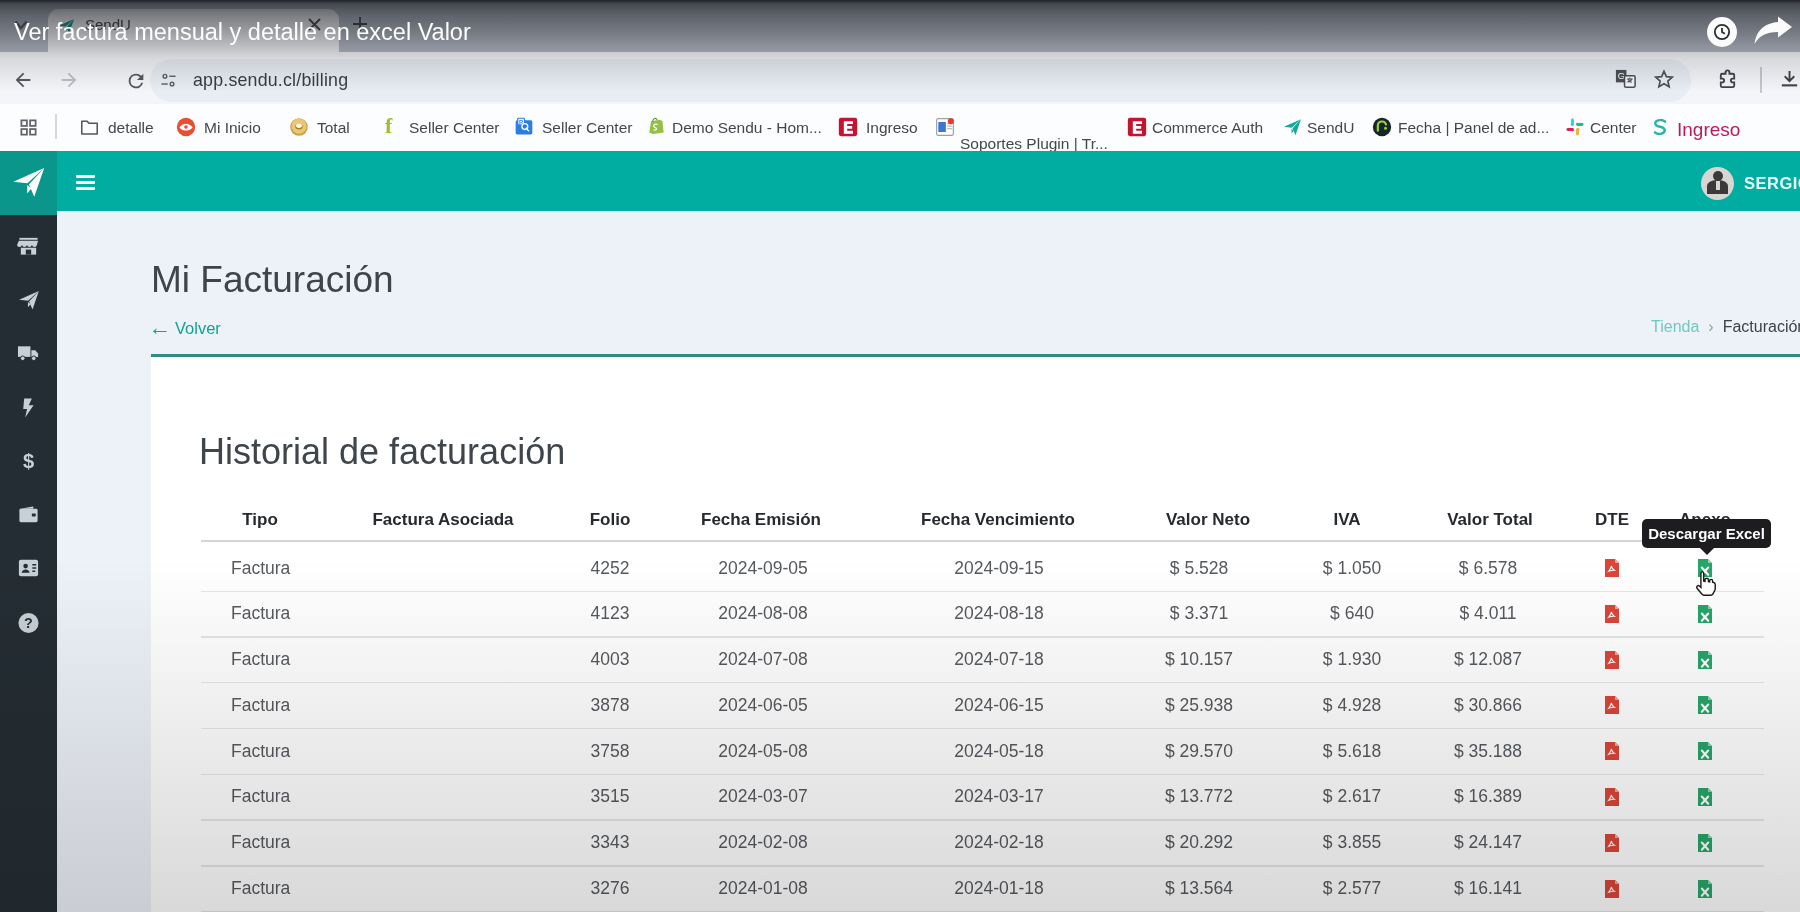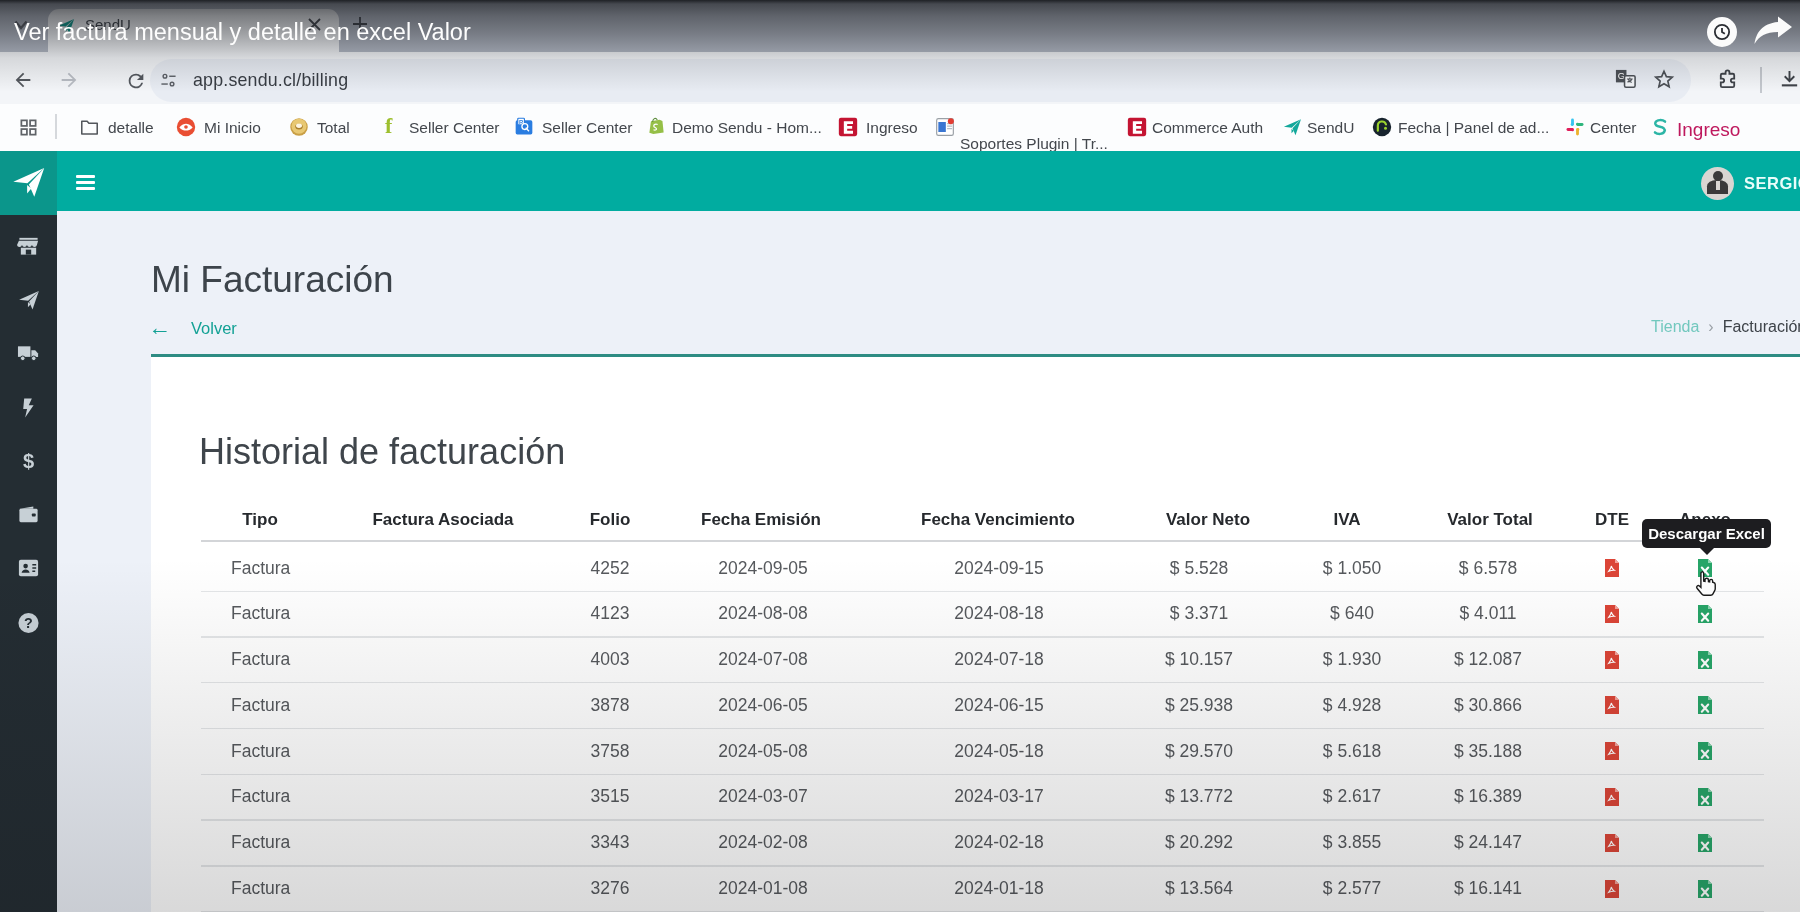--- a/index.html
+++ b/index.html
@@ -207,21 +207,21 @@
     <path d="M16 8.5h4M16 12h4M16 15.5h3" stroke="#242d33" stroke-width="1.6"></path>
   </svg>
 <svg class="a" style="left:17px;top:611px;" width="23" height="24" viewBox="0 0 24 24">
     <circle cx="12" cy="12" r="10.5" fill="#c7d0d6"></circle>
     <text x="12" y="17.5" font-size="15" font-weight="bold" fill="#242d33" text-anchor="middle" font-family="Liberation Sans">?</text>
   </svg>
 
 <div class="a" style="left:57px;top:211px;width:1743px;height:701px;background:#edf1f8;"></div>
 
 <div class="a" style="left:151px;top:259px;font-size:37px;color:#3d444b;">Mi Facturación</div>
-<div class="a" style="left:148px;top:314px;font-size:18px;color:#13a195;"><span style="font-size:23px;font-weight:bold;">←</span><span style="margin-left:20px;font-size:16.5px;vertical-align:1.5px;">Volver</span></div>
+<div class="a" style="left:148px;top:314px;font-size:18px;color:#13a195;"><span style="font-size:23px;font-weight:bold;">←</span><span style="margin-left:4px;font-size:16.5px;vertical-align:1.5px;">Volver</span></div>
 <div class="a" style="left:1651px;top:318px;font-size:16px;color:#72c8be;">Tienda<span style="color:#9aa0a6;margin:0 9px;">›</span><span style="color:#3d4248;">Facturación</span></div>
 
 <div class="a" style="left:151px;top:354px;width:1649px;height:558px;background:#ffffff;border-top:3px solid #2e8c83;"></div>
 <div class="a" style="left:199px;top:431px;font-size:36px;color:#3f454b;">Historial de facturación</div>
 
 <div class="a" style="left:260px;top:520px;transform:translate(-50%,-50%);font-size:17px;font-weight:bold;color:#26292d;white-space:nowrap;">Tipo</div>
 <div class="a" style="left:443px;top:520px;transform:translate(-50%,-50%);font-size:17px;font-weight:bold;color:#26292d;white-space:nowrap;">Factura Asociada</div>
 <div class="a" style="left:610px;top:520px;transform:translate(-50%,-50%);font-size:17px;font-weight:bold;color:#26292d;white-space:nowrap;">Folio</div>
 <div class="a" style="left:761px;top:520px;transform:translate(-50%,-50%);font-size:17px;font-weight:bold;color:#26292d;white-space:nowrap;">Fecha Emisión</div>
 <div class="a" style="left:998px;top:520px;transform:translate(-50%,-50%);font-size:17px;font-weight:bold;color:#26292d;white-space:nowrap;">Fecha Vencimiento</div>

